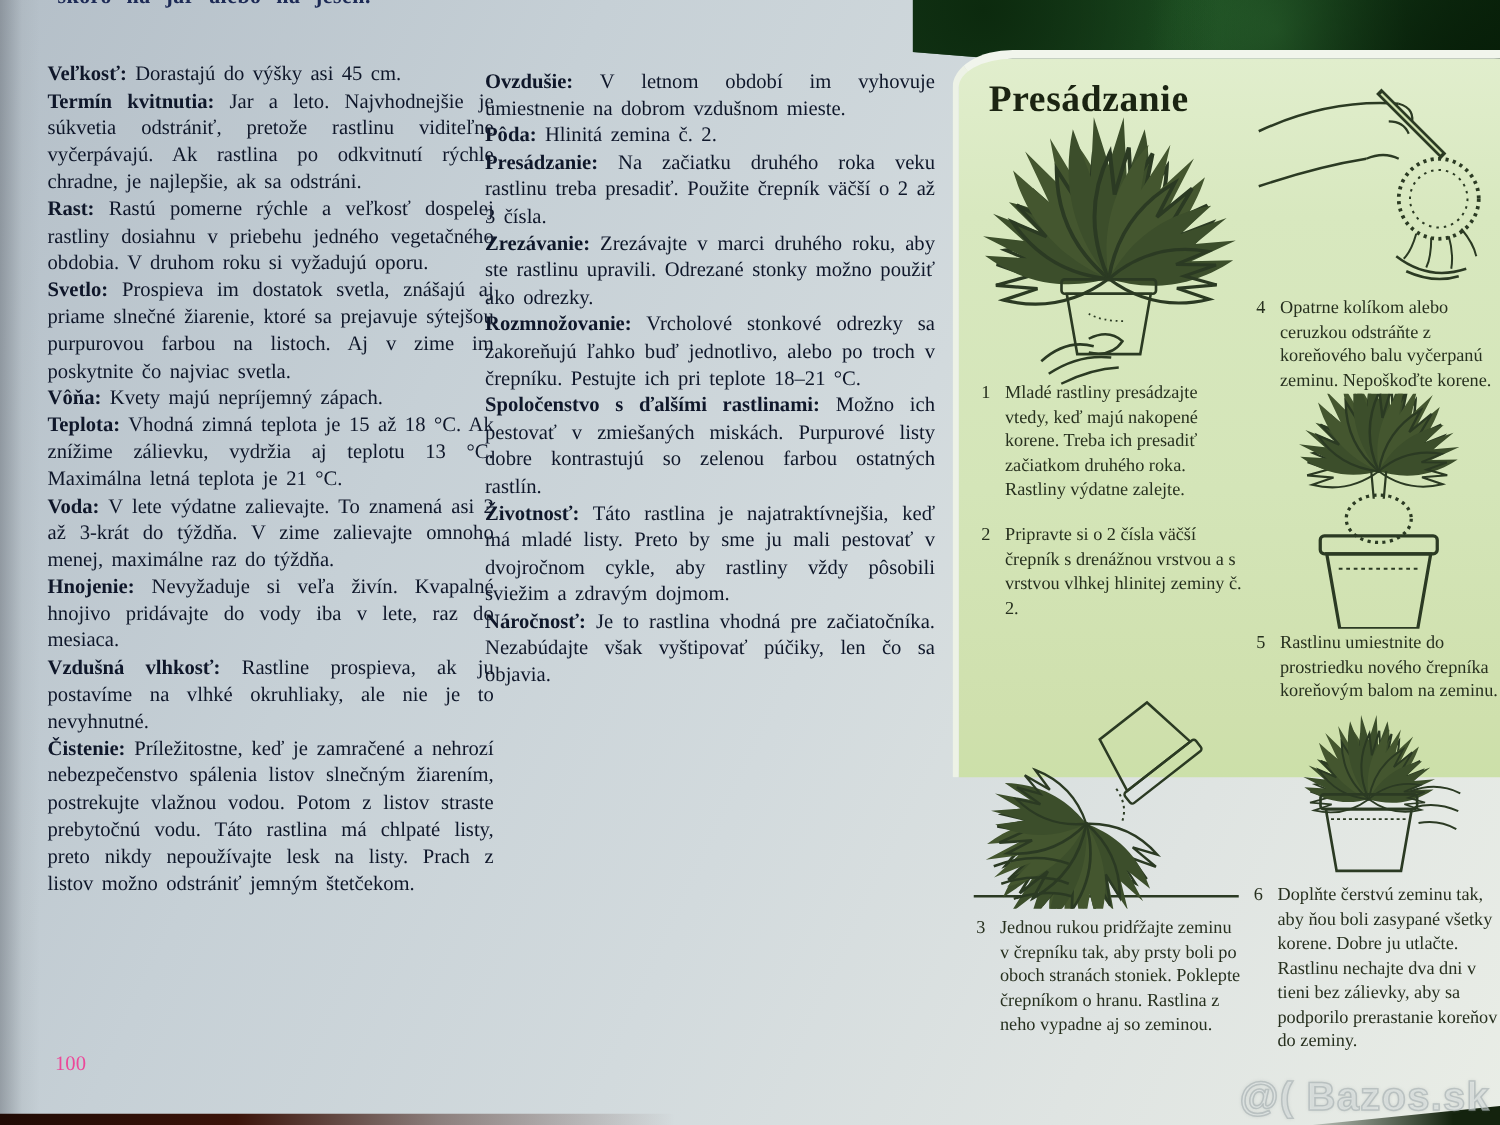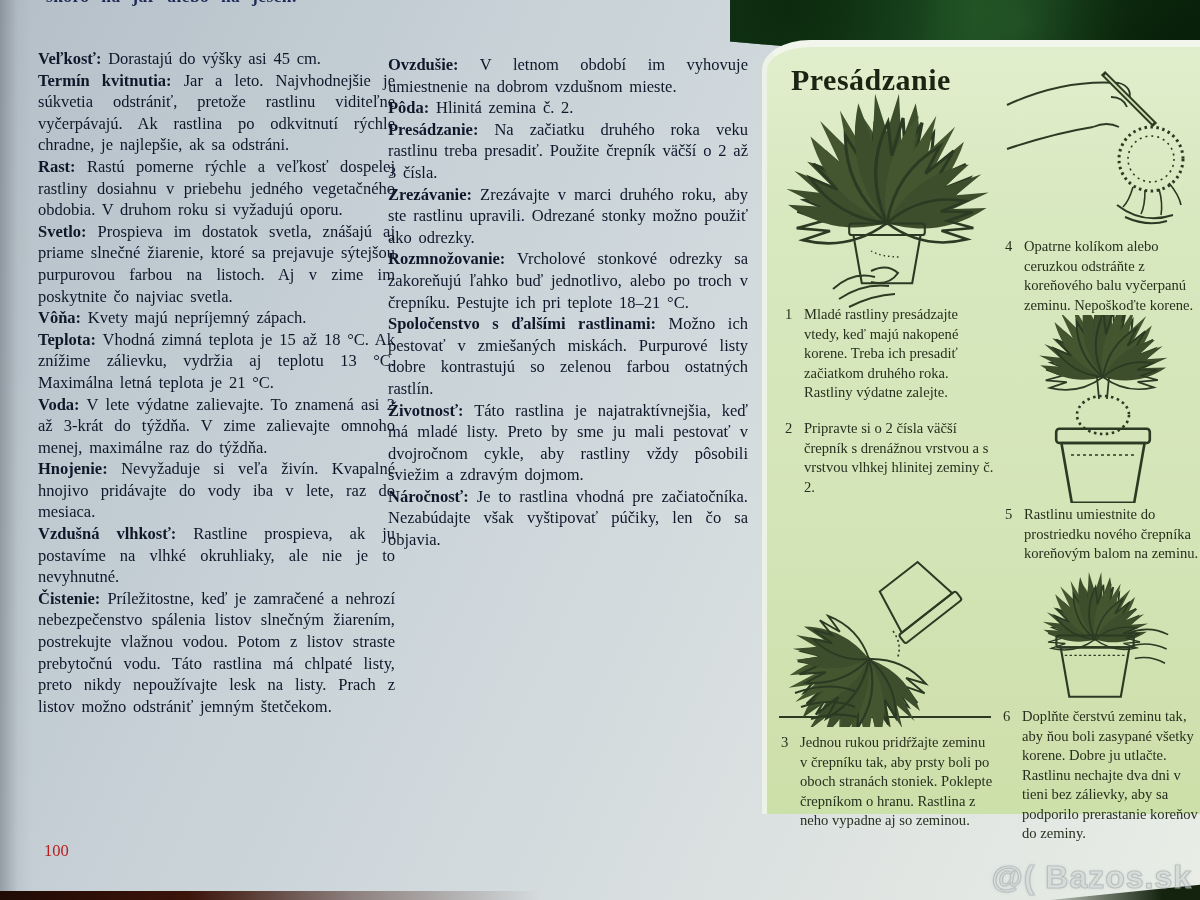--- a/index.html
+++ b/index.html
@@ -14,31 +14,31 @@
   
   .spine-shadow{position:absolute;left:0;top:0;width:32px;height:100%;
     background:linear-gradient(90deg,rgba(92,98,106,.45),rgba(150,158,164,.18) 55%,rgba(0,0,0,0));}
   .cropped-line{position:absolute;left:46px;top:-14px;
     font-weight:bold;font-size:17.5px;color:#1d2a55;word-spacing:7px;letter-spacing:.4px;}
   .text-col{position:absolute;color:#0f172a;}
   .col1{left:38px;top:48px;width:357px;}
   .col2{left:388px;top:54px;width:360px;}
   .para{margin:0;text-align:justify;font-size:16.5px;line-height:21.6px;word-spacing:2.6px;}
   .lbl{font-weight:bold;}
-  .pagenum{position:absolute;left:44px;top:841px;font-size:16.5px;color:#b91c1c;}
+  .pagenum{position:absolute;left:44px;top:841px;font-size:16.5px;color:#ec4899;}
   
   .photo-bg{position:absolute;left:730px;top:0;width:470px;height:80px;
     clip-path:polygon(0 0,100% 0,100% 100%,0 52%);
     background:
       radial-gradient(circle at 12% 10%,#0c2a0e 0%,rgba(12,42,14,0) 45%),
       radial-gradient(circle at 96% 85%,#071e08 0%,rgba(7,30,8,0) 55%),
       radial-gradient(circle at 62% 30%,#2e6b33 0%,rgba(46,107,51,0) 35%),
       linear-gradient(100deg,#16381a 0%,#1d4f22 45%,#173f1c 80%,#0b250d 100%);}
   
-  .panel{position:absolute;left:762px;top:40px;width:438px;height:774px;box-sizing:border-box;
+  .panel{position:absolute;left:762px;top:40px;width:438px;height:582px;box-sizing:border-box;
     border-top:7px solid #f1f5ec;border-left:5px solid #edf2e6;
     border-top-left-radius:48px 30px;
     background:linear-gradient(180deg,#e1eecd 0%,#d8e8bf 22%,#d4e5b8 60%,#cfe0ad 92%,#cce0a9 100%);}
   .panel-title{position:absolute;left:24px;top:16px;
     font-weight:bold;font-size:30px;color:#1b2412;letter-spacing:.5px;}
   .pstep{position:absolute;display:flex;gap:6px;
     font-size:14.6px;line-height:19.5px;color:#27301f;}
   .pstep .num{flex:none;width:13px;}
   .illus{position:absolute;color:#2b3a23;}
   .illus svg{display:block;width:100%;height:100%;}

